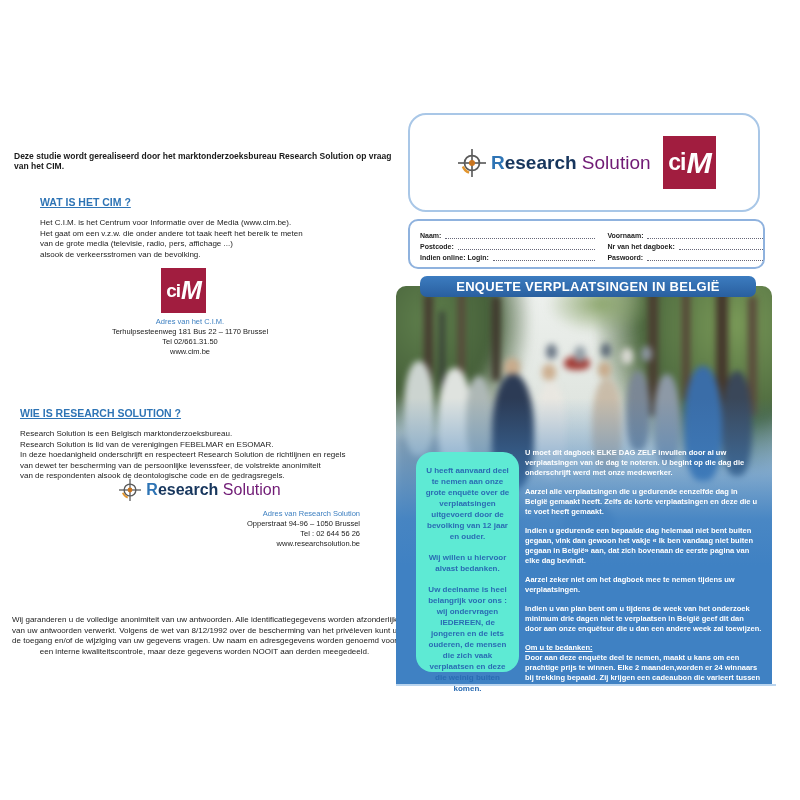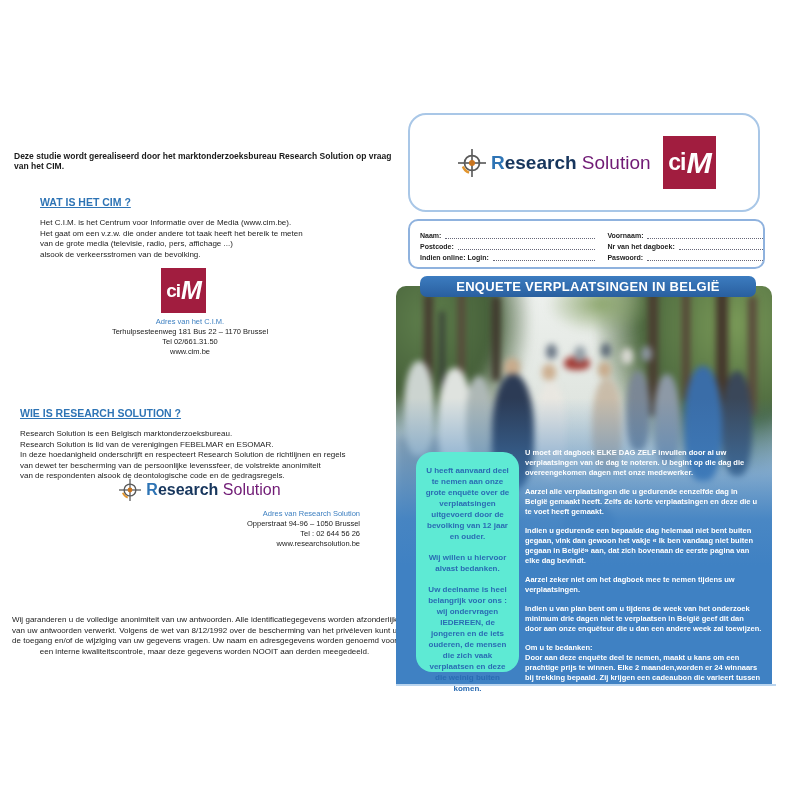--- a/index.html
+++ b/index.html
@@ -74,21 +74,21 @@
 
   .white-box{position:absolute;left:416px;top:452px;width:103px;height:220px;background:#5eead4;
              border-radius:16px;box-sizing:border-box;padding:13px 7px;text-align:center;z-index:6;
              color:#2a6cb3;font-size:8px;line-height:11px;font-weight:bold;}
   .white-box p{margin:0 0 10px 0;}
   .white-box .thank{font-weight:800;}
 
   .info-col{position:absolute;left:525px;top:448px;width:237px;z-index:6;color:#fff;
             font-size:7.5px;line-height:10px;font-weight:bold;text-align:left;}
   .info-col p{margin:0 0 9px 0;}
-  .info-col .no-gap{margin-bottom:0;}
+  .info-col .no-gap{margin-bottom:0;text-decoration:underline;}
 
   .bottom-rule{position:absolute;left:396px;top:684px;width:380px;height:2px;background:#b9d4ee;z-index:7;}
 </style>
 </head>
 <body>
 
 <div class="canvas">
 
   <p class="intro">Deze studie wordt gerealiseerd door het marktonderzoeksbureau Research Solution op vraag van het CIM.</p>
 
@@ -235,21 +235,21 @@
     <div class="overlay"></div>
   </div>
 
   <div class="white-box">
     <p>U heeft aanvaard deel te nemen aan onze grote enquête over de verplaatsingen uitgevoerd door de bevolking van 12 jaar en ouder.</p>
     <p class="thank">Wij willen u hiervoor alvast bedanken.</p>
     <p>Uw deelname is heel belangrijk voor ons : wij ondervragen IEDEREEN, de jongeren en de iets ouderen, de mensen die zich vaak verplaatsen en deze die weinig buiten komen.</p>
   </div>
 
   <div class="info-col">
-    <p>U moet dit dagboek ELKE DAG ZELF invullen door al uw verplaatsingen van de dag te noteren. U begint op die dag die overeengekomen dagen met onze medewerker.</p>
+    <p>U moet dit dagboek ELKE DAG ZELF invullen door al uw verplaatsingen van de dag te noteren. U begint op die dag die onderschrijft werd met onze medewerker.</p>
     <p>Aarzel alle verplaatsingen die u gedurende eenzelfde dag in België gemaakt heeft. Zelfs de korte verplaatsingen en deze die u te voet heeft gemaakt.</p>
     <p>Indien u gedurende een bepaalde dag helemaal niet bent buiten gegaan, vink dan gewoon het vakje « Ik ben vandaag niet buiten gegaan in België» aan, dat zich bovenaan de eerste pagina van elke dag bevindt.</p>
     <p>Aarzel zeker niet om het dagboek mee te nemen tijdens uw verplaatsingen.</p>
     <p>Indien u van plan bent om u tijdens de week van het onderzoek  minimum drie dagen niet te verplaatsen in België geef dit dan door aan onze enquêteur die u dan een andere week zal toewijzen.</p>
     <p class="no-gap">Om u te bedanken:</p>
     <p>Door aan deze enquête deel te nemen, maakt u kans om een prachtige prijs te winnen. Elke 2 maanden,worden er 24 winnaars bij trekking bepaald. Zij krijgen een cadeaubon die varieert tussen 20 € en 250 €.</p>
   </div>
 
   <div class="bottom-rule"></div>
 

